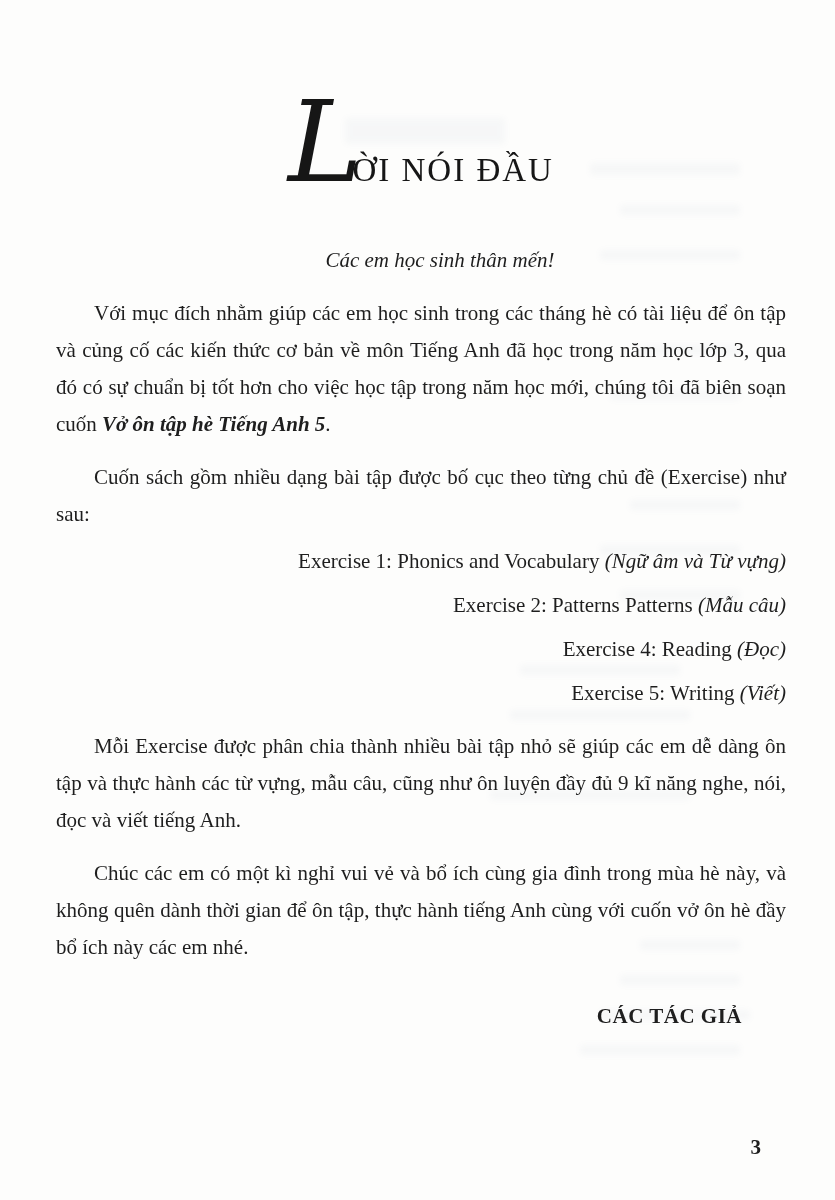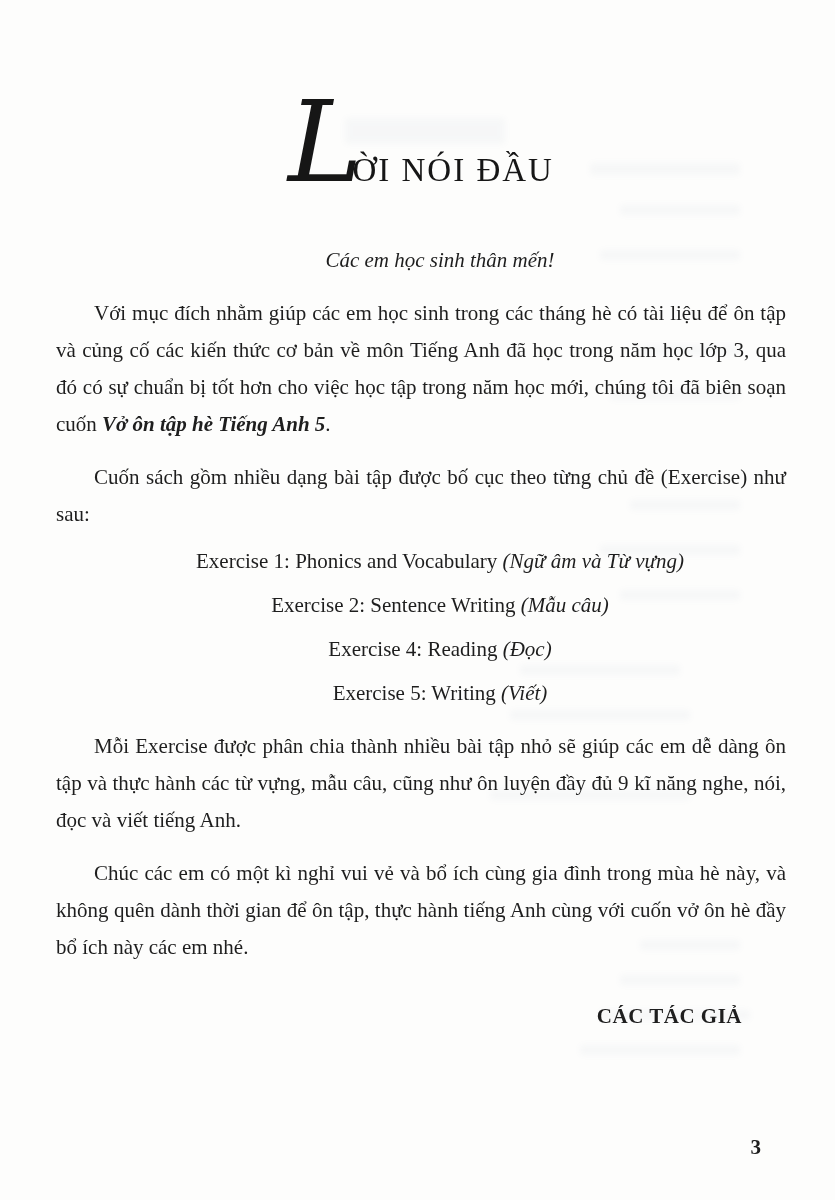--- a/index.html
+++ b/index.html
@@ -74,21 +74,21 @@
   }
   .italic { font-style: italic; }
 
   ul.exercise-list {
     list-style: none;
     margin: 8px 0 12px 0;
     padding: 0 0 0 38px;
   }
   ul.exercise-list li {
     margin: 0 0 7px 0;
-    text-align: center;
+    text-align: right;
   }
 
   .signature {
     margin: 32px 44px 0 0;
     text-align: right;
     font-weight: bold;
     letter-spacing: 0.5px;
     text-indent: 0;
   }
 
@@ -131,21 +131,21 @@
     <h1 class="title"><span class="title-initial">L</span><span class="title-rest">ỜI NÓI ĐẦU</span></h1>
 
     <p class="greeting">Các em học sinh thân mến!</p>
 
     <p class="para"><span>Với mục đích nhằm giúp các em học sinh trong các tháng hè có tài liệu để ôn tập và củng cố các kiến thức cơ bản về môn Tiếng Anh đã học trong năm học lớp 3, qua đó có sự chuẩn bị tốt hơn cho việc học tập trong năm học mới, chúng tôi đã biên soạn cuốn </span><span class="book-title">Vở ôn tập hè Tiếng Anh 5</span><span>.</span></p>
 
     <p class="para">Cuốn sách gồm nhiều dạng bài tập được bố cục theo từng chủ đề (Exercise) như sau:</p>
 
     <ul class="exercise-list">
       <li><span>Exercise 1: Phonics and Vocabulary </span><span class="italic">(Ngữ âm và Từ vựng)</span></li>
-      <li><span>Exercise 2: Sentence Writing </span><span class="italic">(Mẫu câu)</span></li>
+      <li><span>Exercise 2: Patterns Patterns </span><span class="italic">(Mẫu câu)</span></li>
       <li><span>Exercise 4: Reading </span><span class="italic">(Đọc)</span></li>
       <li><span>Exercise 5: Writing </span><span class="italic">(Viết)</span></li>
     </ul>
 
     <p class="para">Mỗi Exercise được phân chia thành nhiều bài tập nhỏ sẽ giúp các em dễ dàng ôn tập và thực hành các từ vựng, mẫu câu, cũng như ôn luyện đầy đủ 9 kĩ năng nghe, nói, đọc và viết tiếng Anh.</p>
 
     <p class="para">Chúc các em có một kì nghỉ vui vẻ và bổ ích cùng gia đình trong mùa hè này, và không quên dành thời gian để ôn tập, thực hành tiếng Anh cùng với cuốn vở ôn hè đầy bổ ích này các em nhé.</p>
 
     <p class="signature">CÁC TÁC GIẢ</p>
 

